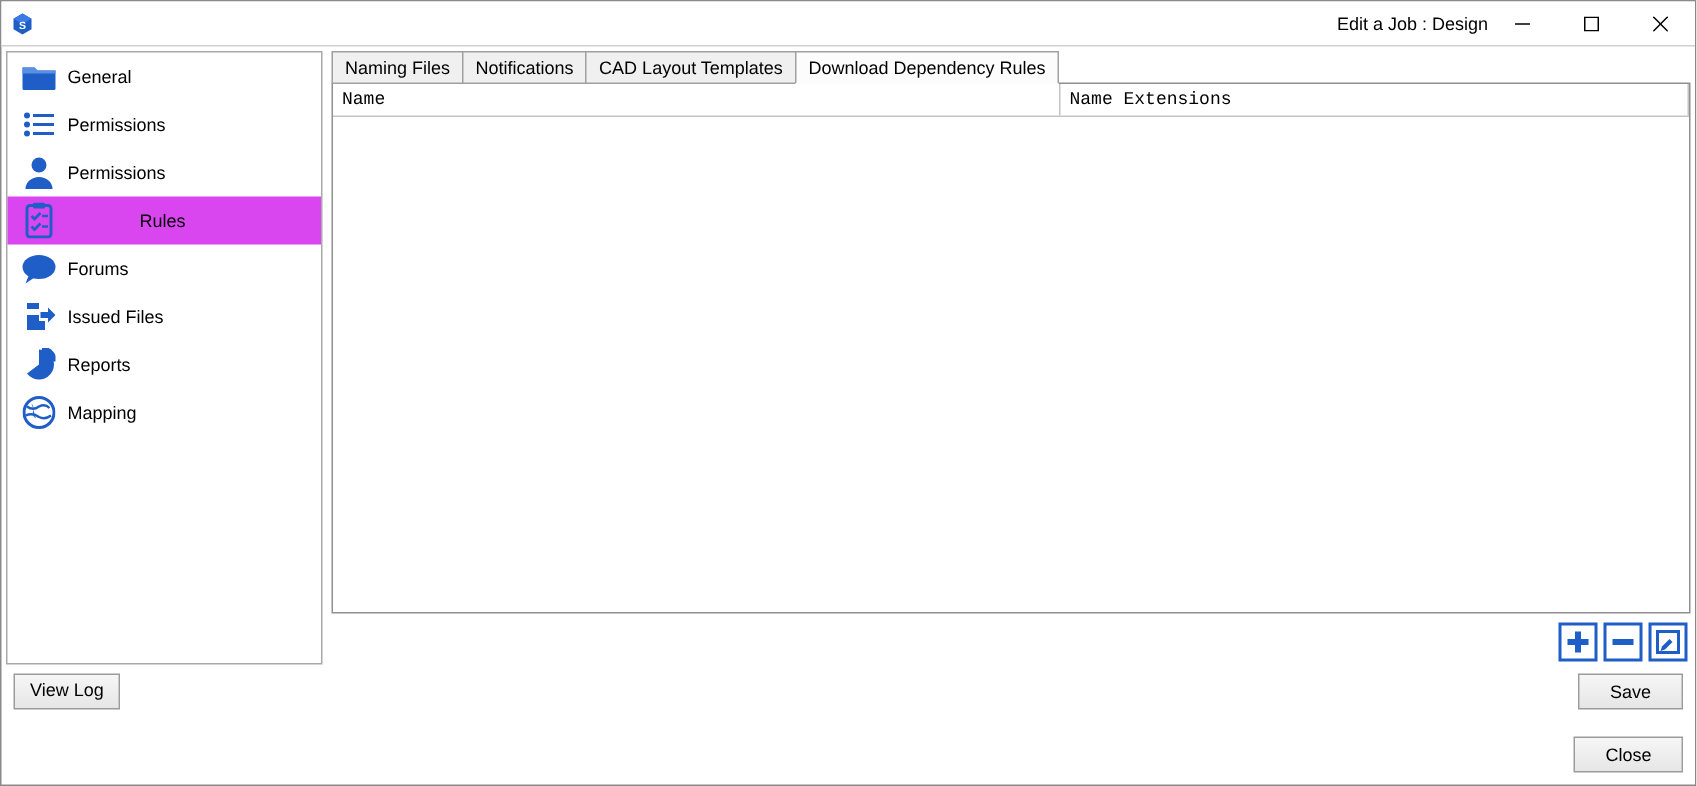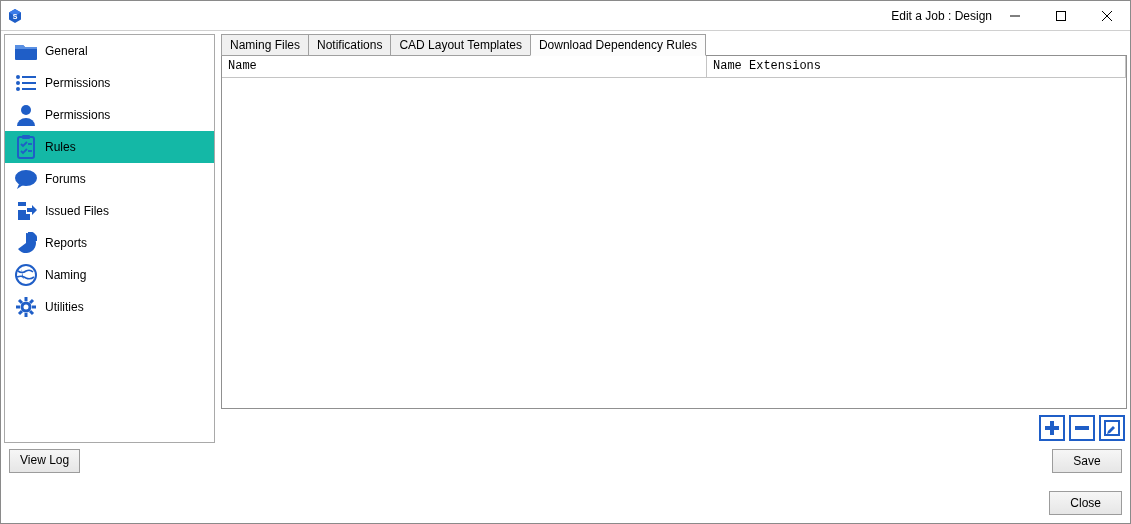--- a/index.html
+++ b/index.html
@@ -8,21 +8,21 @@
     .titlebar { height: 30px; display: flex; align-items: center; padding-left: 6px; background: #fff; border-bottom: 1px solid #d0d0d0; }
     .titlebar .icon-box { width: 16px; height: 16px; margin-right: 6px; display:flex; align-items:center; justify-content:center;}
     .titlebar .title { flex: 1; font-size: 12px; text-align: right; }
     .titlebar .winbtns { display: flex; }
     .winbtn { width: 46px; height: 30px; display: flex; align-items: center; justify-content: center; }
     .body { flex: 1; display: flex; flex-direction: column; }
     .upper { flex: 1; display: flex; padding: 3px 3px 0 3px; gap: 6px; }
     .sidebar { width: 211px; border: 1px solid #a9a9a9; background: #fff; display:flex; flex-direction:column;text-align:center; }
     .sideitems { flex:1; }
     .sideitem { display: flex; align-items: center; height: 32px; padding-left: 8px; cursor: default; }
-    .sideitem.selected { background: #14b8a6; }
+    .sideitem.selected { background: #d946ef; gap: 48px; }
     .sideitem .sicon { width: 26px; height: 26px; display: flex; align-items:center; justify-content:center; margin-right: 6px; }
     .sideitem .slabel { font-size: 12px; }
     .content { flex: 1; display: flex; flex-direction: column; }
     .tabs { display: flex; height: 22px; }
     .tab { border: 1px solid #a0a0a0; background: #f0f0f0; padding: 3px 8px 0 8px; font-size: 12px; margin-right: -1px; position:relative; }
     .tab.active { background: #fcfcfc; border-bottom-color: #fcfcfc; z-index: 2; }
     .tablearea { border: 1px solid #909090; margin-top: -1px; flex: 1; display: flex; flex-direction: column; background: #fff; }
     .thead { display: flex; height: 22px; background: #fff; border-bottom: 1px solid #c4c4c4; font-family: Liberation Mono, monospace; }
     .th { border-right: 1px solid #c4c4c4; padding: 3px 6px; font-size: 12px; }
     .th.name { width: 485px; }
@@ -145,39 +145,21 @@
             <span class="slabel">Reports</span>
           </div>
           <div class="sideitem">
             <span class="sicon">
               <svg width="22" height="22" viewBox="0 0 22 22">
                   <circle cx="11" cy="11" r="10" fill="none" stroke="#1f5ec7" stroke-width="2"></circle>
                   <path d="M3 7 q4 3 8 0 q4 -2 7 1 M2 13 q5 -2 9 1 q4 2 8 -1" fill="none" stroke="#1f5ec7" stroke-width="1.6"></path>
                   <path d="M6 5 q2 2 1 5 q-1 3 2 5" fill="#1f5ec7" opacity="0.85"></path>
                 </svg>
             </span>
-            <span class="slabel">Naming</span>
-          </div>
-          <div class="sideitem">
-            <span class="sicon">
-              <svg width="22" height="22" viewBox="0 0 22 22">
-                  <circle cx="11" cy="11" r="4" fill="none" stroke="#1f5ec7" stroke-width="3"></circle>
-                  <g stroke="#1f5ec7" stroke-width="3">
-                    <line x1="11" y1="1" x2="11" y2="5"></line>
-                    <line x1="11" y1="17" x2="11" y2="21"></line>
-                    <line x1="1" y1="11" x2="5" y2="11"></line>
-                    <line x1="17" y1="11" x2="21" y2="11"></line>
-                    <line x1="4" y1="4" x2="7" y2="7"></line>
-                    <line x1="15" y1="15" x2="18" y2="18"></line>
-                    <line x1="18" y1="4" x2="15" y2="7"></line>
-                    <line x1="7" y1="15" x2="4" y2="18"></line>
-                  </g>
-                </svg>
-            </span>
-            <span class="slabel">Utilities</span>
+            <span class="slabel">Mapping</span>
           </div>
         </div>
       </div>
 
       <div class="content">
         <div class="tabs">
           <div class="tab"><span>Naming Files</span></div>
           <div class="tab"><span>Notifications</span></div>
           <div class="tab"><span>CAD Layout Templates</span></div>
           <div class="tab active"><span>Download Dependency Rules</span></div>

